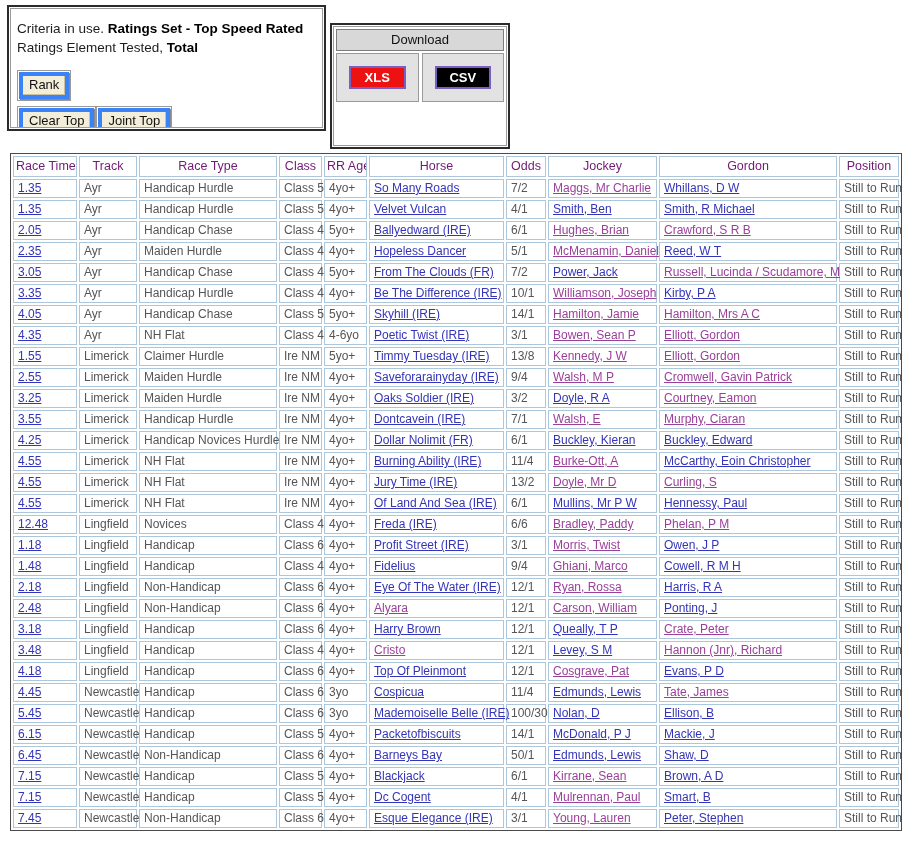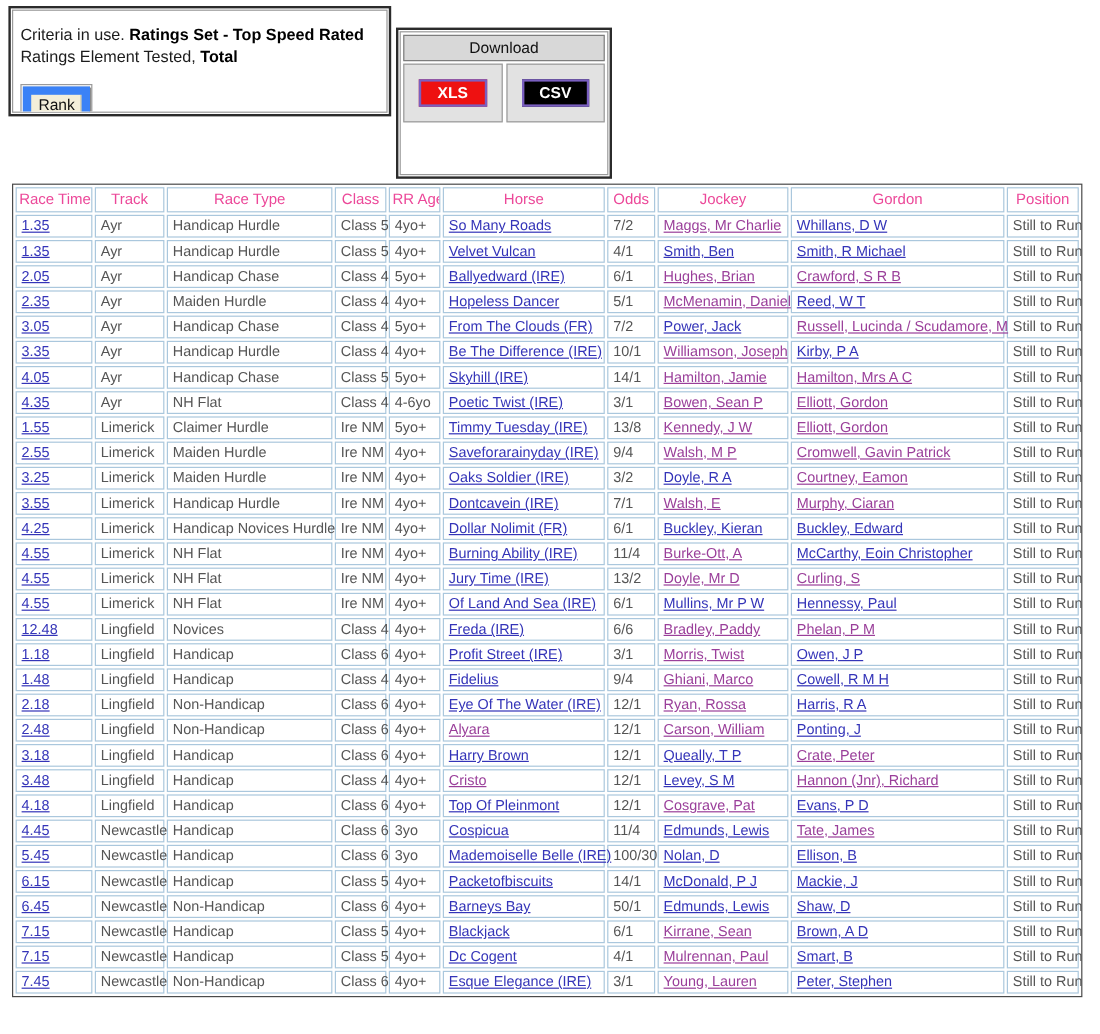--- a/index.html
+++ b/index.html
@@ -1,45 +1,45 @@
 <!DOCTYPE html>
 <html style="--link: #3434b8; --visited: #9a3f9a; --xls-red: #ee1111; --csv-black: #000000; --dl-border: #7a5fc0; --cell-border: #aac7dd; --table-text: #555555; --header-gray: #d8d8d8; --button-beige: #f3eed9;"><head>
 <meta charset="utf-8">
 <style>
   html,body{margin:0;padding:0;background:#fff;}
   body{width:917px;height:862px;position:relative;font-family:"Liberation Sans",sans-serif;-webkit-font-smoothing:antialiased;}
   .panel{position:absolute;border:2px solid #2b2b2b;box-sizing:border-box;background:#fff;}
   .panel-inner{position:absolute;left:1px;top:1px;right:1px;bottom:1px;border:1px solid #9a9a9a;overflow:hidden;}
   
-  #criteria-box{left:7px;top:5px;width:319px;height:92px;}
+  #criteria-box{left:7px;top:5px;width:319px;height:126px;}
   .crit-text{margin:10px 0 0 6px;font-size:13.5px;line-height:19px;color:#1c1c1c;}
   .crit-text b{font-weight:bold;color:#000;}
   .btn-row{margin:0 0 0 6px;}
   .btn-row.first{margin-top:13px;}
   .btn-row.second{margin-top:5px;}
   .btn-wrap{display:inline-block;border:1px solid #9a9a9a;padding:1px;background:#fff;vertical-align:top;}
   button.bevel{font-family:"Liberation Sans",sans-serif;font-size:13px;color:#111;
-    background:var(--button-beige,#f3eed9);border:7px solid #3b82f6;
+    background:var(--button-beige,#f3eed9);border:4px solid #3b82f6;
     box-shadow:inset -1px -1px 0 #c9c3a2, 1px 1px 0 #8a8a8a;
     padding:1px 6px 2px 6px;line-height:16px;cursor:pointer;}
   
   #download-box{left:330px;top:23px;width:180px;height:126px;}
   .dl-header{margin:2px;height:20px;line-height:20px;text-align:center;font-size:13px;color:#111;
     background:var(--header-gray,#d8d8d8);border:1px solid #7d7d7d;}
   .dl-btn-row{display:flex;margin:0 2px;gap:3px;}
   .dl-cell{flex:1;border:1px solid #9a9a9a;padding:12px;background:#e2e2e2;}
   a.dl-btn{display:block;height:19px;line-height:19px;text-align:center;font-weight:bold;font-size:13px;
     color:#fff;text-decoration:none;border:2px solid var(--dl-border,#7a5fc0);}
   a.dl-btn.xls{background:var(--xls-red,#ee1111);}
   a.dl-btn.csv{background:var(--csv-black,#000);}
   
   #race-table{position:absolute;left:10px;top:153px;width:892px;border-collapse:separate;border-spacing:2px;
     border:1px solid #4a4a4a;table-layout:fixed;background:#fff;}
   #race-table th{box-sizing:border-box;border:1px solid var(--cell-border,#aac7dd);font-weight:400;
-    font-size:12.5px;color:#ec4899;text-align:center;height:21px;line-height:17px;padding:1px 2px;
+    font-size:12.5px;color:#701a75;text-align:center;height:21px;line-height:17px;padding:1px 2px;
     white-space:nowrap;overflow:hidden;background:#fff;}
   #race-table td{box-sizing:border-box;border:1px solid var(--cell-border,#aac7dd);font-size:12px;
     color:var(--table-text,#555);height:19px;line-height:15px;padding:1px 4px;white-space:nowrap;
     background:#fff;text-align:left;}
   #race-table a{color:var(--link,#3434b8);text-decoration:underline;cursor:pointer;}
   #race-table a.visited{color:var(--visited,#9a3f9a);}
 </style>
 </head>
 <body>
 

